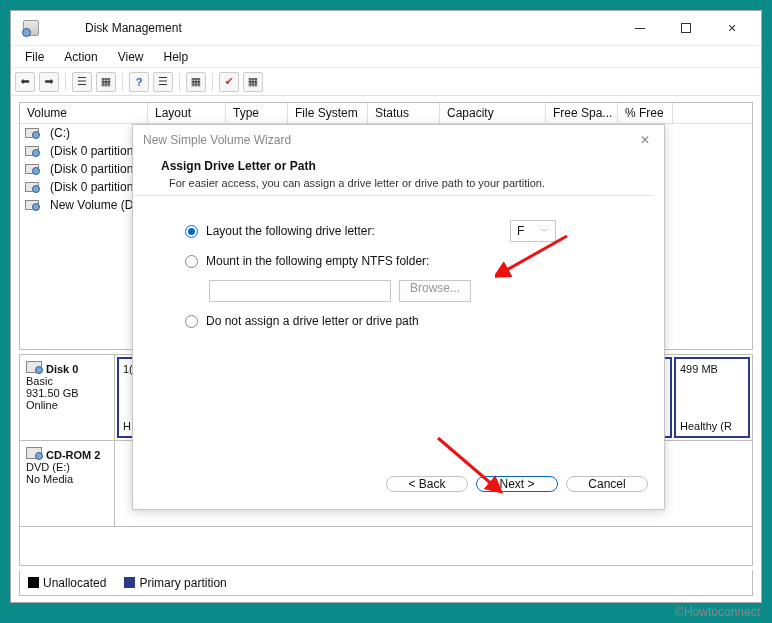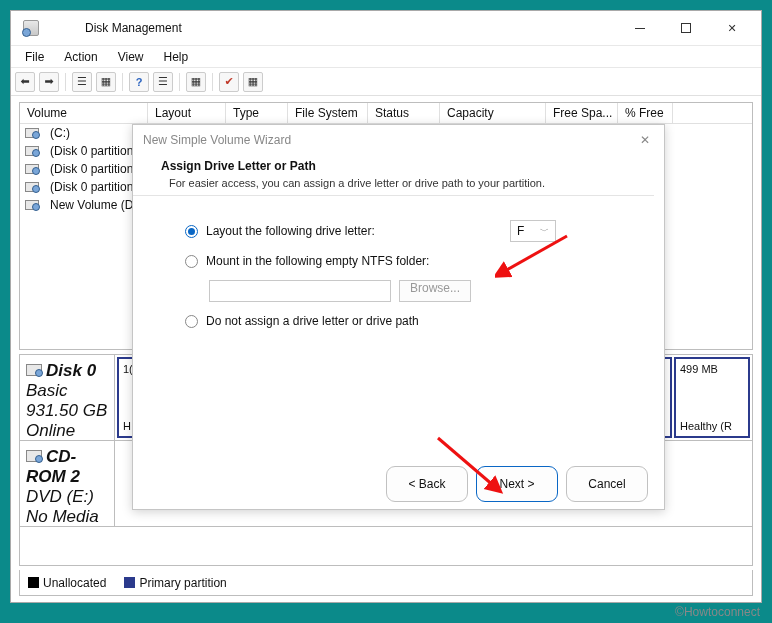--- a/index.html
+++ b/index.html
@@ -23,21 +23,21 @@
   .listbox { border: 1px solid #bdbdbd; height: 248px; background: #fff; display: flex; flex-direction: column; overflow: hidden; }
   .headers { display: flex; background: #fff; border-bottom: 1px solid #e0e0e0; font-size: 12px; color: #111; }
   .hcell { border-right: 1px solid #e0e0e0; padding: 3px 7px; white-space: nowrap; overflow: hidden; }
   .rows { overflow: hidden; }
   .row { display: flex; font-size: 12px; color: #111; height: 18px; align-items: center; }
   .vicon { width: 14px; height: 10px; border: 1px solid #888; margin: 0 5px 0 5px; background: #e8e8e8; flex: none; position: relative; }
   .vicon::after { content: ""; position: absolute; right: -2px; bottom: -2px; width: 6px; height: 6px; background: #7aa6d8; border: 1px solid #35608f; border-radius: 50%; }
   .rcell { padding: 1px 6px; white-space: nowrap; overflow: hidden; }
   .disks { border: 1px solid #bdbdbd; flex: 1; background: #fff; display: flex; flex-direction: column; overflow: hidden; }
   .drow { display: flex; height: 86px; border-bottom: 1px solid #bdbdbd; }
-  .dside { width: 95px; background: #fff; padding: 6px; font-size: 17px; color: #111; border-right: 1px solid #bdbdbd; position: relative; font-style: italic; }
+  .dside { width: 95px; background: #fff; padding: 6px; font-size: 11px; color: #111; border-right: 1px solid #bdbdbd; position: relative; }
   .dside .dicon { width: 16px; height: 12px; border: 1px solid #888; background: #e8e8e8; display: inline-block; margin-right: 4px; position:relative; }
   .dside .dicon::after{content:"";position:absolute;right:-2px;bottom:-2px;width:6px;height:6px;background:#7aa6d8;border:1px solid #35608f;border-radius:50%;}
   .dside .dname { font-weight: bold; }
   .dparts { flex: 1; display: flex; gap: 2px; padding: 2px; }
   .part { border: 2px solid #2b3a8c; background: #fff; padding: 4px; font-size: 11px; color: #111; display:flex; flex-direction:column; justify-content:space-between; }
   .legend { height: 26px; border: 1px solid #bdbdbd; border-top: none; display: flex; align-items: center; padding: 0 8px; font-size: 12px; color: #111; gap: 18px; }
   .sw { width: 11px; height: 11px; display: inline-block; margin-right: 4px; vertical-align: -1px; }
   .sw.black { background: #000; }
   .sw.blue { background: #2b3a8c; }
   .copyright { position: absolute; bottom: 4px; right: 12px; font-size: 12px; color: #888; }
@@ -55,21 +55,21 @@
   .opt { display: flex; align-items: center; gap: 8px; }
   .radio { width: 13px; height: 13px; border: 1px solid #0a67c5; border-radius: 50%; display: inline-flex; align-items: center; justify-content: center; flex: none; }
   .radio.sel::after { content: ""; width: 7px; height: 7px; background: #0a67c5; border-radius: 50%; }
   .radio.gray { border-color: #888; }
   .dlsel { width: 46px; height: 22px; border: 1px solid #c8c8c8; display: inline-flex; align-items: center; justify-content: space-between; padding: 0 6px; font-size: 12px; background: #fff; }
   .dlsel .chev { font-size: 9px; color: #555; }
   .ntfsrow { margin-left: 24px; display: flex; align-items: center; gap: 8px; }
   .txtin { width: 182px; height: 22px; border: 1px solid #c8c8c8; background: #fff; }
   .brbtn { height: 22px; padding: 0 10px; border: 1px solid #c8c8c8; background: #fcfcfc; color: #999; font-size: 12px; }
   .wfoot { height: 50px; display: flex; align-items: center; justify-content: flex-end; gap: 8px; padding: 0 16px; }
-  .wfbtn { width: 82px; height: 36px; border: 1px solid #c1c1c1; background: #fdfdfd; font-size: 12px; color: #111; display: flex; align-items: center; justify-content: center; border-radius: 9px; }
+  .wfbtn { width: 82px; height: 16px; border: 1px solid #c1c1c1; background: #fdfdfd; font-size: 12px; color: #111; display: flex; align-items: center; justify-content: center; border-radius: 9px; }
   .wfbtn.next { border-color: #0a67c5; }
 
   
   .arrow { position: absolute; pointer-events: none; }
 </style>
 </head>
 <body>
 
 <div class="window">
   <div class="titlebar">

